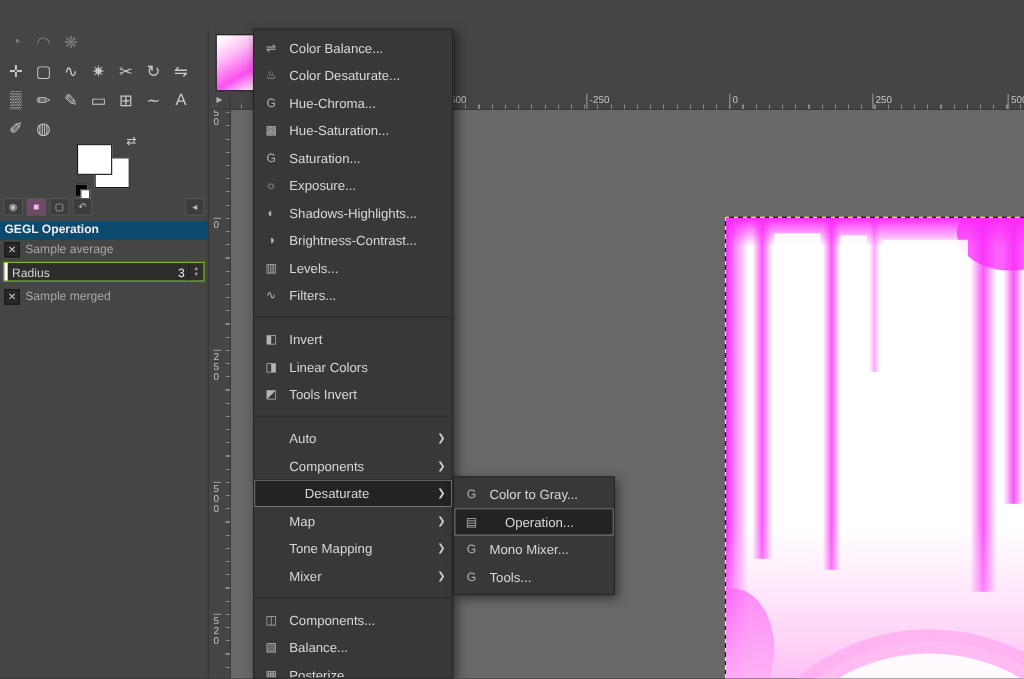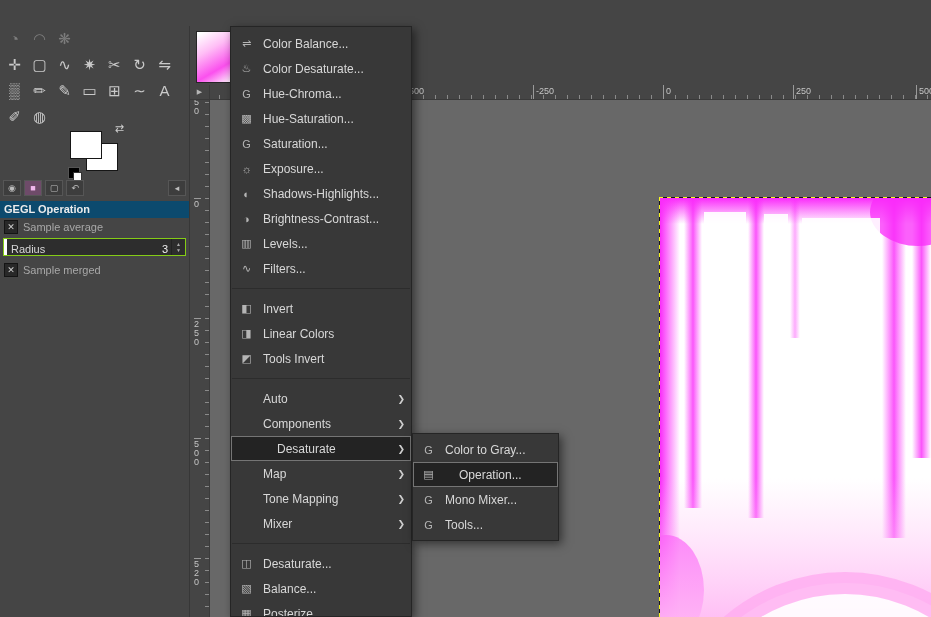--- a/index.html
+++ b/index.html
@@ -303,21 +303,21 @@
       <span class="chev">❯</span>
     </div>
     <div class="mi">
       <span class="ic"></span>
       <span>Mixer</span>
       <span class="chev">❯</span>
     </div>
     <div class="msep"></div>
     <div class="mi">
       <span class="ic">◫</span>
-      <span>Desaturate...</span>
+      <span>Components...</span>
     </div>
     <div class="mi">
       <span class="ic">▧</span>
       <span>Balance...</span>
     </div>
     <div class="mi">
       <span class="ic">▦</span>
       <span>Posterize...</span>
     </div>
   </div>

